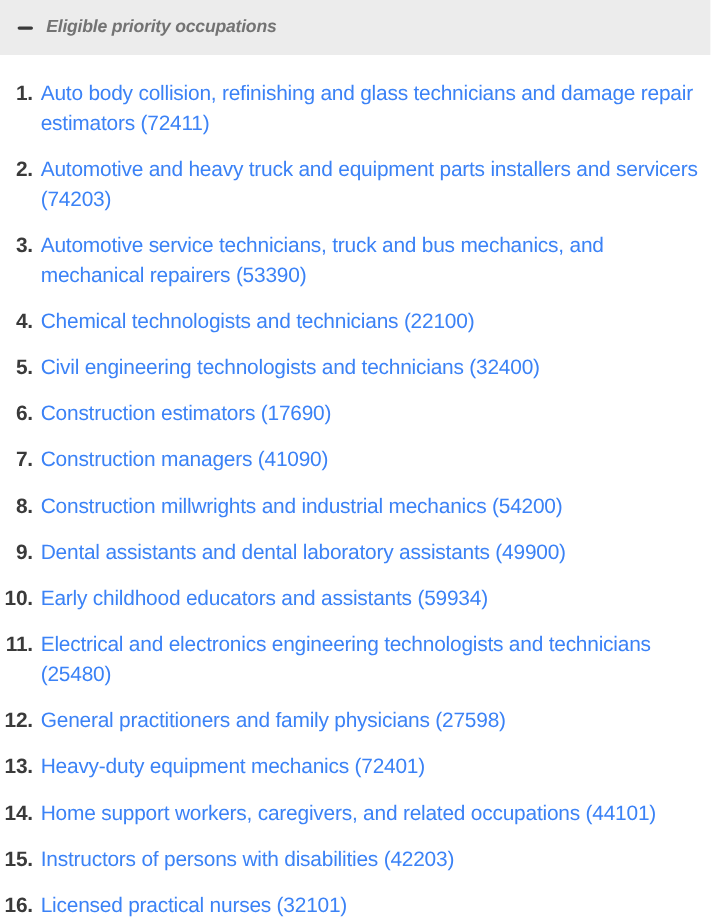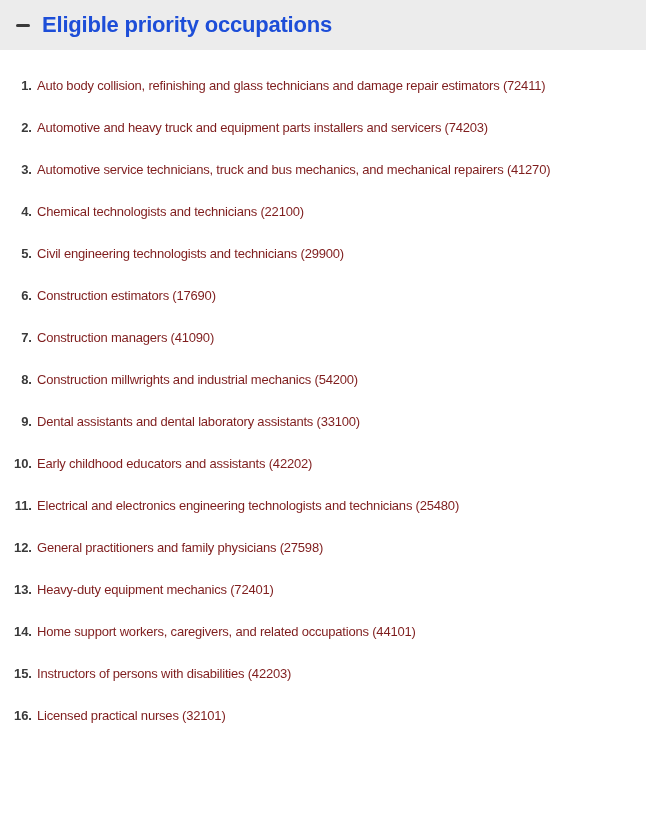--- a/index.html
+++ b/index.html
@@ -23,39 +23,40 @@
   .minus-icon {
     display: inline-block;
     width: 14px;
     height: 3px;
     border-radius: 1.5px;
     background: #3a3a3a;
     margin-right: 12px;
     flex: 0 0 auto;
   }
   .accordion-title {
-    font-size: 22px;
+    font-size: 16px;
     font-weight: 600;
-    color: #1d4ed8;
+    color: #737373;
     letter-spacing: -0.2px;
     white-space: nowrap;
+    font-style: italic;
   }
   .accordion-body {
     background: #ffffff;
     padding: 22px 10px 20px 0;
   }
   ol.occupation-list {
     list-style: decimal outside;
     padding-left: 35px;
     margin: 0;
   }
   ol.occupation-list li {
-    font-size: 13px;
+    font-size: 19px;
     line-height: 27px;
-    color: #7f1d1d;
+    color: #3b82f6;
     letter-spacing: -0.2px;
     margin-bottom: 15px;
     padding-left: 2px;
   }
   ol.occupation-list li::marker {
     font-weight: 700;
     color: #3a3a3a;
   }
   ol.occupation-list li:last-child { margin-bottom: 0; }
 </style>
@@ -64,28 +65,28 @@
 
 <div class="accordion">
   <div class="accordion-header">
     <span class="minus-icon"></span>
     <span class="accordion-title">Eligible priority occupations</span>
   </div>
   <div class="accordion-body">
     <ol class="occupation-list">
         <li>Auto body collision, refinishing and glass technicians and damage repair estimators (72411)</li>
         <li>Automotive and heavy truck and equipment parts installers and servicers (74203)</li>
-        <li>Automotive service technicians, truck and bus mechanics, and mechanical repairers (41270)</li>
+        <li>Automotive service technicians, truck and bus mechanics, and mechanical repairers (53390)</li>
         <li>Chemical technologists and technicians (22100)</li>
-        <li>Civil engineering technologists and technicians (29900)</li>
+        <li>Civil engineering technologists and technicians (32400)</li>
         <li>Construction estimators (17690)</li>
         <li>Construction managers (41090)</li>
         <li>Construction millwrights and industrial mechanics (54200)</li>
-        <li>Dental assistants and dental laboratory assistants (33100)</li>
-        <li>Early childhood educators and assistants (42202)</li>
+        <li>Dental assistants and dental laboratory assistants (49900)</li>
+        <li>Early childhood educators and assistants (59934)</li>
         <li>Electrical and electronics engineering technologists and technicians (25480)</li>
         <li>General practitioners and family physicians (27598)</li>
         <li>Heavy-duty equipment mechanics (72401)</li>
         <li>Home support workers, caregivers, and related occupations (44101)</li>
         <li>Instructors of persons with disabilities (42203)</li>
         <li>Licensed practical nurses (32101)</li>
       </ol>
   </div>
 </div>
 

